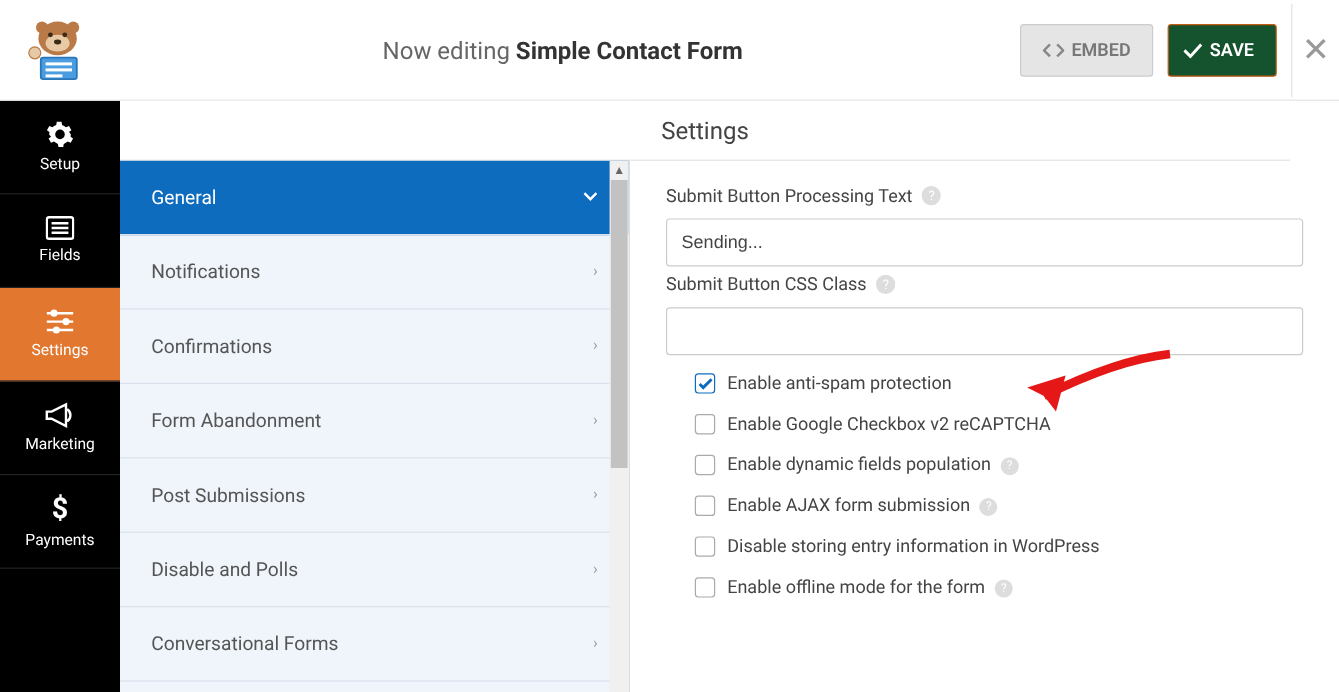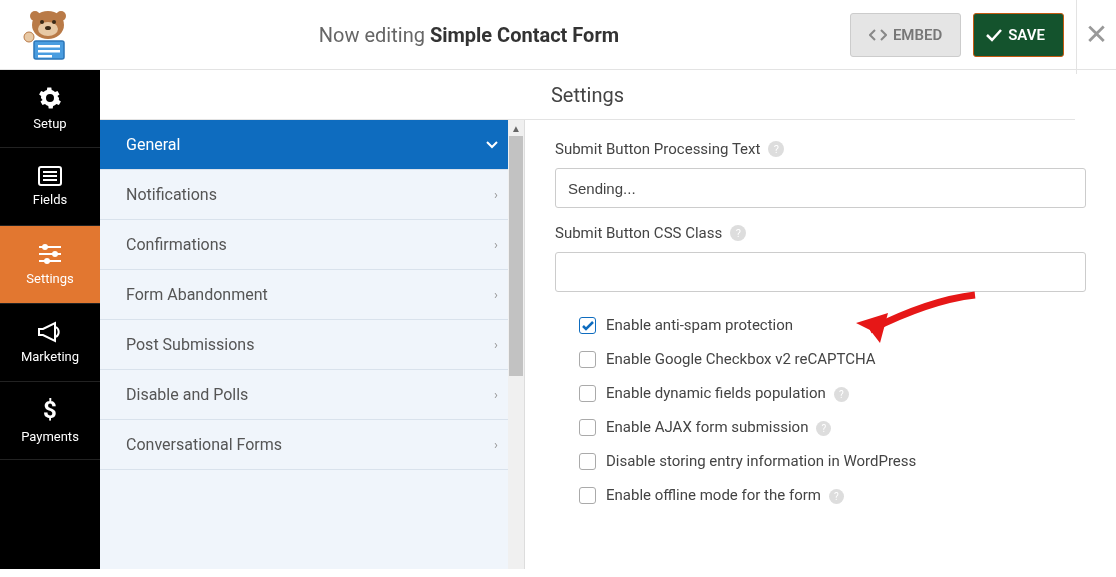--- a/index.html
+++ b/index.html
@@ -1,49 +1,49 @@
 <!DOCTYPE html>
 <html><head>
 <meta charset="utf-8">
 <style>
   * { box-sizing: border-box; margin: 0; padding: 0; }
   body { font-family: -apple-system, BlinkMacSystemFont, "Segoe UI", Roboto, Arial, sans-serif; background: #fff; width: 1116px; height: 577px; overflow: hidden; position: relative; }
-  .topbar { height: 70px; display: flex; align-items: center; border-bottom: 1px solid #e3e3e3; position: relative; }
+  .topbar { height: 84px; display: flex; align-items: center; border-bottom: 1px solid #e3e3e3; position: relative; }
   .logo { width: 80px; height: 60px; margin-left: 8px; display:flex; align-items:center; justify-content:center;}
   .editing { flex:1; text-align:center; font-size:20px; color:#444;}
   .editing .label { color:#666; font-weight:400;}
   .editing .title { font-weight:700; color:#333;}
   .topbtn { margin-right: 12px; height:44px; padding:0 18px; border-radius:3px; font-size:15px; font-weight:600; display:inline-flex; align-items:center; cursor:pointer; }
   .embed-btn { background:#e5e5e5; border:1px solid #ccc; color:#777;}
   .embed-btn svg { margin-right:6px; }
   .save-btn { background:#14532d; color:#fff; border:1px solid #c55a11;padding-left:12px;}
   .save-btn svg { margin-right:6px; }
   .close-x { width:40px; text-align:center; color:#999; font-size:28px; font-weight:300; cursor:pointer; border-left:1px solid #e3e3e3; height:78px; display:flex; align-items:center; justify-content:center;}
   
   .body { display:flex; height: calc(577px - 78px); }
   
   .vtabs { width:100px; background:#000000; display:flex; flex-direction:column;}
   .vtab { height:78px; color:#fff; display:flex; flex-direction:column; align-items:center; justify-content:center; font-size:13px; cursor:pointer; border-bottom:1px solid #222;}
   .vtab svg { margin-bottom:6px; fill:#fff;}
   .vtab.active { background:#e27730;}
   
   .subpanel { width:425px; background:#f0f5fb; border-right:1px solid #ddd; position:relative;}
   .panel-title { height:50px; display:flex; align-items:center; justify-content:center; font-size:20px; color:#444; background:#fff; border-bottom:1px solid #e3e3e3; width: calc(100% + 551px);}
-  .subitem { height:50px; display:flex; align-items:center; justify-content:space-between; padding:0 26px; font-size:16px; color:#555; cursor:pointer; border-bottom:1px solid #d9e2ec;}
+  .subitem { height:62px; display:flex; align-items:center; justify-content:space-between; padding:0 26px; font-size:16px; color:#555; cursor:pointer; border-bottom:1px solid #d9e2ec;}
   .subitem.active { background:#0e6cbf; color:#fff;}
   .subitem .chev { color:#999; font-size:13px;}
   .subitem.active .chev { color:#fff;}
   .scroll-track { position:absolute; right:0; top:50px; bottom:0; width:16px; background:#f0f0f0;}
   .scroll-thumb { background:#c2c2c2; width:14px; margin:1px; height:240px;}
   .scroll-arrow-up { width:14px; height:14px; margin:1px; background:#f0f0f0; display:flex; align-items:center; justify-content:center; font-size:10px; color:#666;}
   
   .content { flex:1; padding:20px 30px 0 30px; overflow:hidden; margin-top:50px;}
   .field-label { font-size:15px; color:#444; margin-bottom:10px; display:flex; align-items:center;}
   .field-label .help { margin-left:8px; width:16px; height:16px; border-radius:50%; background:#ddd; color:#fff; font-size:11px; display:inline-flex; align-items:center; justify-content:center;}
-  .text-input { width:100%; height:40px; border:1px solid #ccc; border-radius:3px; padding:0 12px; font-size:15px; color:#444; margin-bottom:16px;}
+  .text-input { width:100%; height:40px; border:1px solid #ccc; border-radius:3px; padding:0 12px; font-size:15px; color:#444; margin-bottom:6px;}
   .cb-row { display:flex; align-items:flex-end; margin-bottom:16px; font-size:15px; color:#444;margin-left:24px;}
   .cb { width:17px; height:17px; border:1px solid #aaa; border-radius:3px; margin-right:10px; display:inline-flex; align-items:center; justify-content:center; background:#fff;}
   .cb.checked { border-color:#0e6cbf;}
   .cb.checked svg { display:block;}
   .cb svg { display:none;}
   .cb-row .help { margin-left:8px; width:15px; height:15px; border-radius:50%; background:#ddd; color:#fff; font-size:10px; display:inline-flex; align-items:center; justify-content:center;}
   
   .arrow-annotation { position:absolute; pointer-events:none; z-index:100;}
 </style>
 </head>

